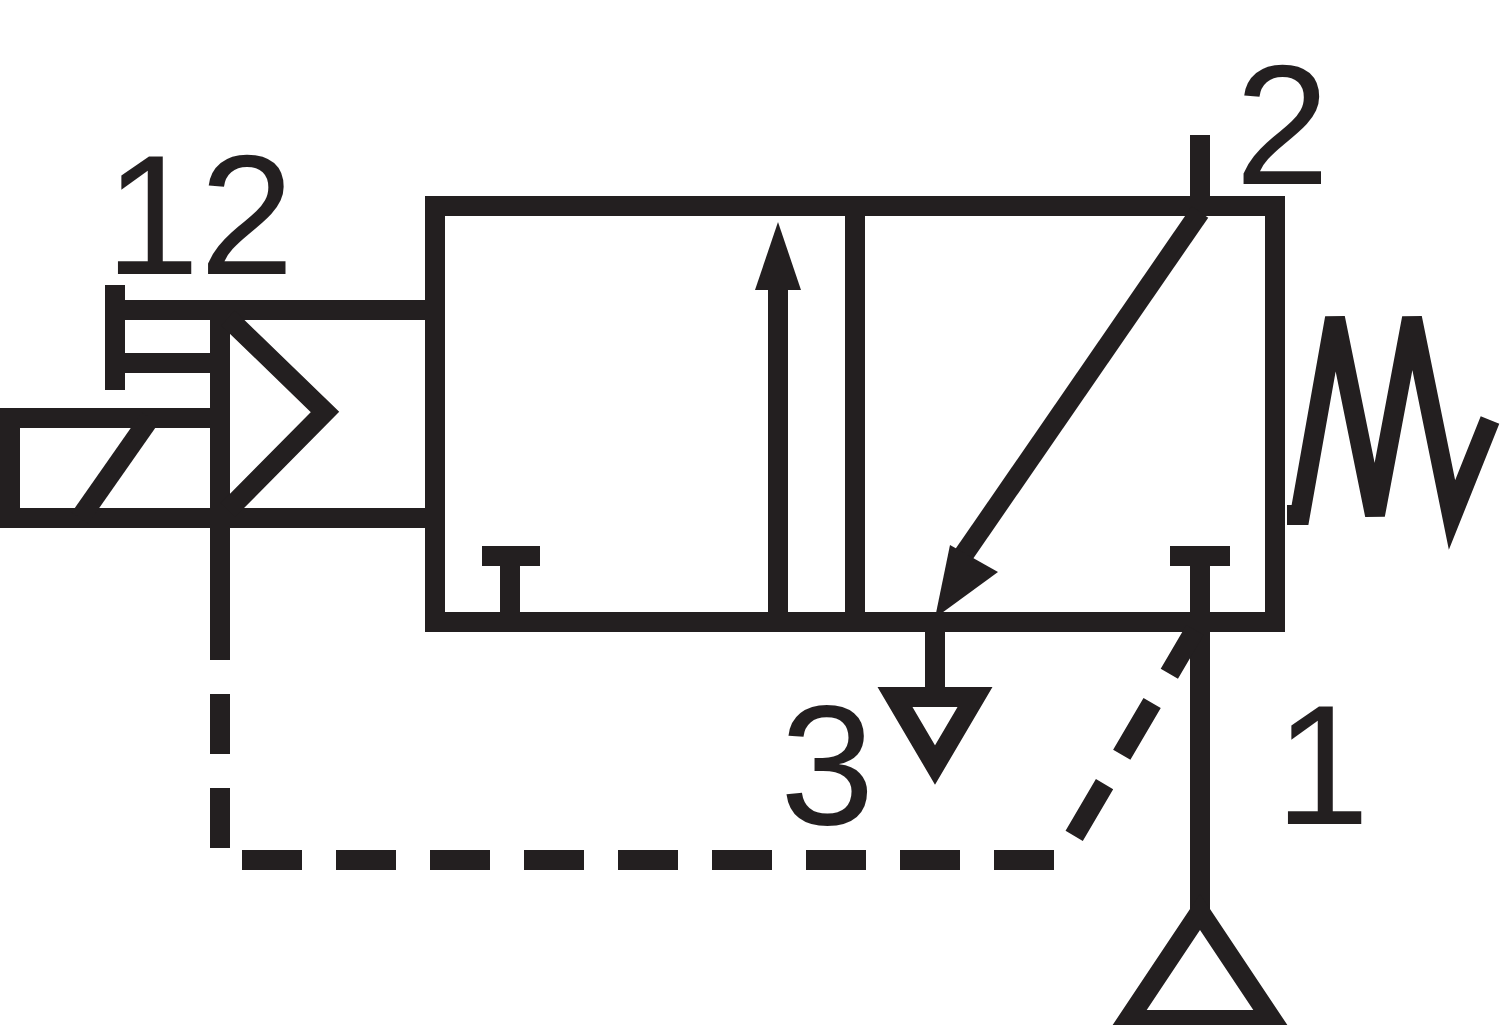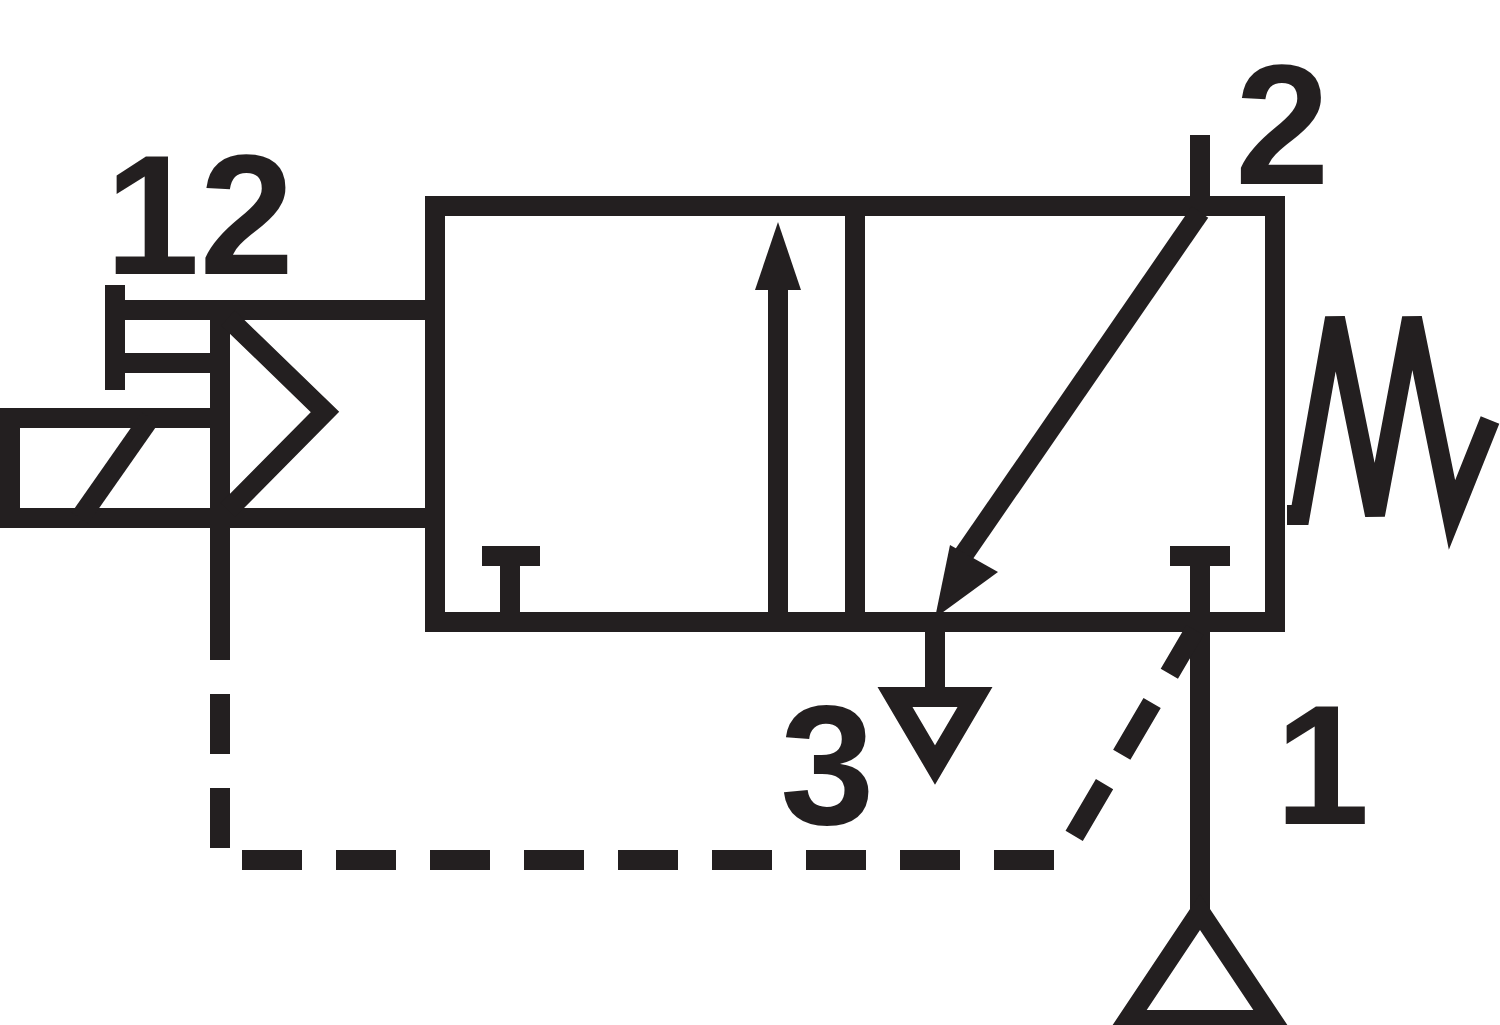--- a/index.html
+++ b/index.html
@@ -4,21 +4,21 @@
   <style>
     html, body { margin: 0; padding: 0; background: #ffffff; }
     body { width: 1500px; height: 1025px; overflow: hidden; position: relative; }
     svg { position: absolute; left: 0; top: 0; }
     .port-label {
       position: absolute;
       font-family: "Liberation Sans", sans-serif;
       font-size: 170px;
       line-height: 1;
       color: #231f20;
-      font-weight: bold;
+      font-weight: normal;
     }
   </style>
 </head>
 <body>
 
 <svg width="1500" height="1025" viewBox="0 0 1500 1025">
   <g fill="none" stroke="#231f20" stroke-width="20" stroke-linejoin="miter" stroke-linecap="butt">
 
     <rect x="435" y="206" width="840" height="416"></rect>
     <line x1="855" y1="206" x2="855" y2="622"></line>

